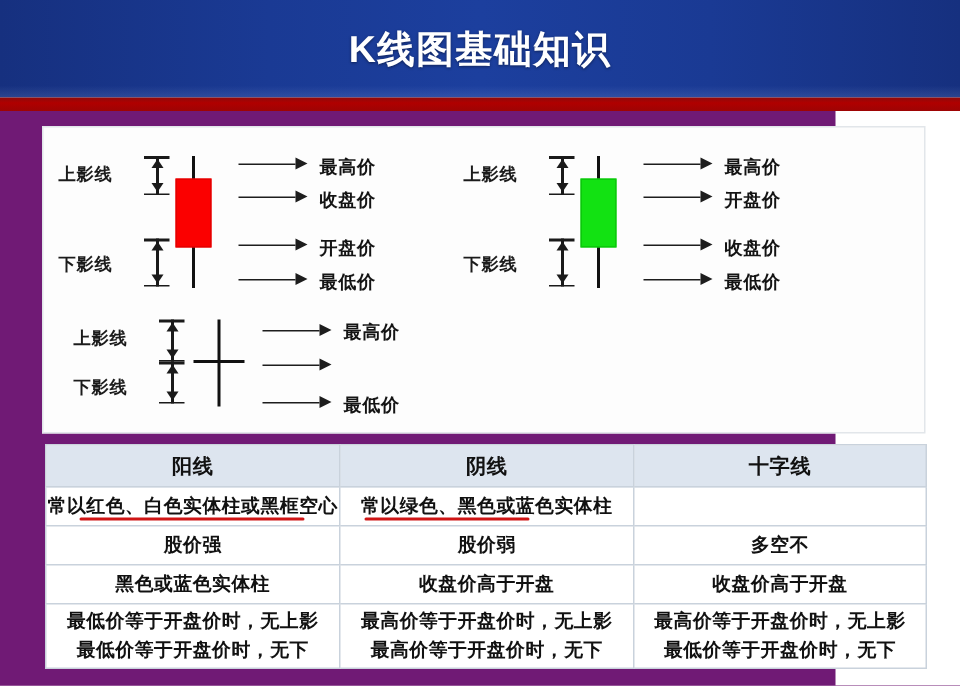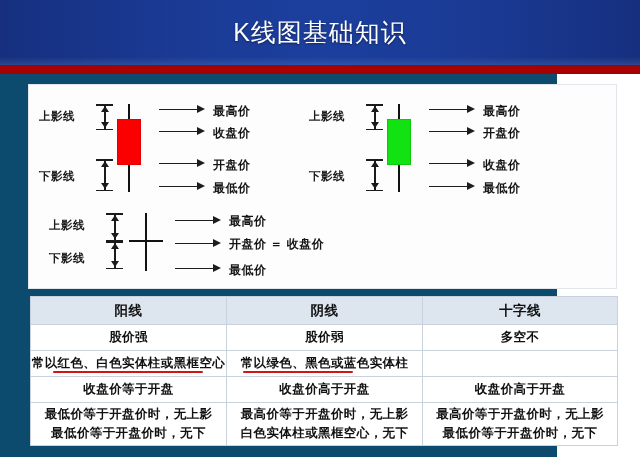--- a/index.html
+++ b/index.html
@@ -9,35 +9,35 @@
   }
   .slide{position:relative;width:640px;height:457px;}
 
   
   .header{
     position:absolute;left:0;top:0;width:640px;height:65px;
     background:linear-gradient(to right,#16307f 0%,#1a3a94 28%,#1c3f9e 50%,#1a3a94 74%,#16307f 100%);
     display:flex;align-items:center;justify-content:center;
   }
   .header-title{
-    color:#ffffff;font-size:25px;font-weight:normal;letter-spacing:1px;
+    color:#ffffff;font-size:25px;font-weight:bold;letter-spacing:1px;
     text-shadow:0 1px 2px rgba(0,0,0,.45);
   }
   .header-rule{
     position:absolute;left:0;top:65px;width:640px;height:9px;
     background:linear-gradient(to bottom,#8d0b0b 0%,#b00000 40%,#9d0404 100%);
   }
   .header-sheen{
     position:absolute;left:0;top:57px;width:640px;height:8px;
     background:linear-gradient(to bottom,rgba(255,255,255,0) 0%,rgba(140,165,220,.18) 100%);
   }
 
   
   .content{
-    position:absolute;left:0;top:74px;width:557px;height:383px;background:#0c4a6e;
+    position:absolute;left:0;top:74px;width:557px;height:383px;background:#701a75;
   }
   .panel{
     position:absolute;left:28px;top:10px;width:589px;height:205px;
     background:#fdfdfd;border:1px solid #e2e6ea;box-sizing:border-box;
   }
 
   
   .diagram{position:absolute;}
   .d1{left:10px;top:8px;width:265px;height:105px;}
   .d2{left:280px;top:8px;width:265px;height:105px;}
@@ -231,69 +231,68 @@
         <div class="arrow" style="left:126px;top:31px;width:46px;">
           <div class="shaft" style="width:38px;"></div>
             <div class="head" style="left:38px;"></div>
         </div>
         <div class="arrow" style="left:126px;top:56px;width:46px;">
           <div class="shaft" style="width:38px;"></div>
             <div class="head" style="left:38px;"></div>
         </div>
 
         <div class="price" style="left:180px;top:6px;">最高价</div>
-        <div class="price" style="left:180px;top:29px;">开盘价 ＝ 收盘价</div>
         <div class="price" style="left:180px;top:55px;">最低价</div>
       </div>
 
     </div>
 
     <table class="tbl">
       <colgroup>
         <col style="width:196px;">
           <col style="width:196px;">
           <col style="width:195px;">
       </colgroup>
       <thead>
         <tr>
           <th>阳线</th>
           <th>阴线</th>
           <th>十字线</th>
         </tr>
       </thead>
       <tbody>
         <tr>
+          <td class="cell-desc">
+            <span>常以红色、白色实体柱或黑框空心</span>
+            <span class="u-red u1"></span>
+          </td>
+          <td class="cell-desc">
+            <span>常以绿色、黑色或蓝色实体柱</span>
+            <span class="u-red u2"></span>
+          </td>
+          <td></td>
+        </tr>
+        <tr>
           <td>股价强</td>
           <td>股价弱</td>
           <td>多空不</td>
         </tr>
         <tr>
-          <td class="cell-desc">
-            <span>常以红色、白色实体柱或黑框空心</span>
-            <span class="u-red u1"></span>
-          </td>
-          <td class="cell-desc">
-            <span>常以绿色、黑色或蓝色实体柱</span>
-            <span class="u-red u2"></span>
-          </td>
-          <td></td>
-        </tr>
-        <tr>
-          <td>收盘价等于开盘</td>
+          <td>黑色或蓝色实体柱</td>
           <td>收盘价高于开盘</td>
           <td>收盘价高于开盘</td>
         </tr>
         <tr class="tall">
           <td>
             <div>最低价等于开盘价时，无上影</div>
             <div>最低价等于开盘价时，无下</div>
           </td>
           <td>
             <div>最高价等于开盘价时，无上影</div>
-            <div>白色实体柱或黑框空心，无下</div>
+            <div>最高价等于开盘价时，无下</div>
           </td>
           <td>
             <div>最高价等于开盘价时，无上影</div>
             <div>最低价等于开盘价时，无下</div>
           </td>
         </tr>
       </tbody>
     </table>
 
   </div>

